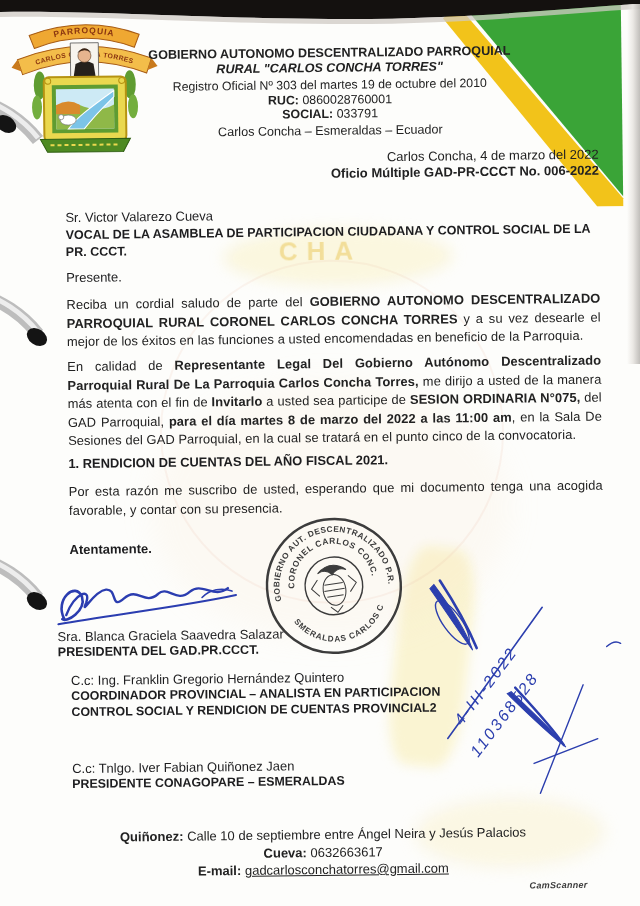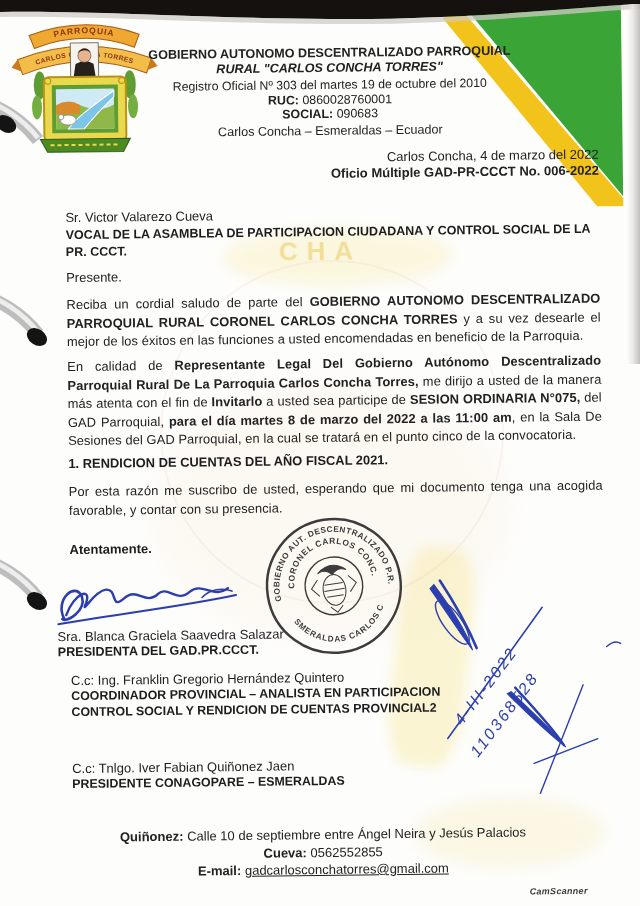--- a/index.html
+++ b/index.html
@@ -19,21 +19,21 @@
   .hdr .reg{font-size:12.3px;line-height:15px;margin-top:2px;}
   .hdr .ln{font-size:12.4px;line-height:14.5px;}
   .hdr .loc{font-size:12.6px;line-height:16px;margin-top:1px;}
   .dateblock{text-align:right;font-size:13px;line-height:15.5px;color:#222;}
   .recip .nm{font-size:13px;line-height:18px;}
   .recip .tl{font-weight:700;font-size:12.5px;line-height:17px;white-space:nowrap;}
   .ccintro{font-size:13px;line-height:17px;}
   .ccline{font-weight:700;font-size:12.4px;line-height:15.5px;white-space:nowrap;}
   .footer{width:636px;text-align:center;font-size:13px;line-height:17.5px;color:#222;}
   .footer .email{text-decoration:underline;}
-  .camscan{font-size:9px;font-style:italic;font-weight:700;color:#3c3c3c;letter-spacing:.3px;margin-top:6px;}
+  .camscan{font-size:9px;font-style:italic;font-weight:700;color:#3c3c3c;letter-spacing:.3px;}
   .blob{position:absolute;border-radius:50%;pointer-events:none;}
   .wmtext{position:absolute;font-weight:700;font-size:26px;letter-spacing:9px;
     color:rgba(233,198,84,.5);filter:blur(.6px);}
   .wmcircle{position:absolute;border:2px solid rgba(236,186,164,.14);border-radius:50%;}
   .ring{position:absolute;width:62px;height:64px;}
 </style>
 </head>
 <body>
 
 <div class="page">
@@ -95,21 +95,21 @@
     <div class="abs hdr" style="left:148px;top:46px;width:372px;">
       <div class="t1">GOBIERNO AUTONOMO DESCENTRALIZADO PARROQUIAL</div>
       <div class="t2">RURAL "CARLOS CONCHA TORRES"</div>
       <div class="reg">Registro Oficial Nº 303 del martes 19 de octubre del 2010</div>
       <div class="ln">
         <span class="b">RUC:</span>
         <span>0860028760001</span>
       </div>
       <div class="ln">
         <span class="b">SOCIAL:</span>
-        <span>090683</span>
+        <span>033791</span>
       </div>
       <div class="loc">Carlos Concha – Esmeraldas – Ecuador</div>
     </div>
 
     <div class="abs dateblock" style="left:290px;top:150px;width:312px;">
       <div>Carlos Concha, 4 de marzo del 2022</div>
       <div class="b">Oficio Múltiple GAD-PR-CCCT No. 006-2022</div>
     </div>
 
     <div class="abs recip" style="left:68px;top:206px;">
@@ -195,21 +195,21 @@
       </g>
     </svg>
 
     <div class="abs footer" style="left:0;top:826px;">
       <div>
         <span class="b">Quiñonez:</span>
         <span>Calle 10 de septiembre entre Ángel Neira y Jesús Palacios</span>
       </div>
       <div>
         <span class="b">Cueva:</span>
-        <span>0562552855</span>
+        <span>0632663617</span>
       </div>
       <div>
         <span class="b">E-mail:</span>
         <span class="email">gadcarlosconchatorres@gmail.com</span>
       </div>
     </div>
 
     <div class="abs camscan" style="left:524px;top:883px;">CamScanner</div>
   </div>
 

